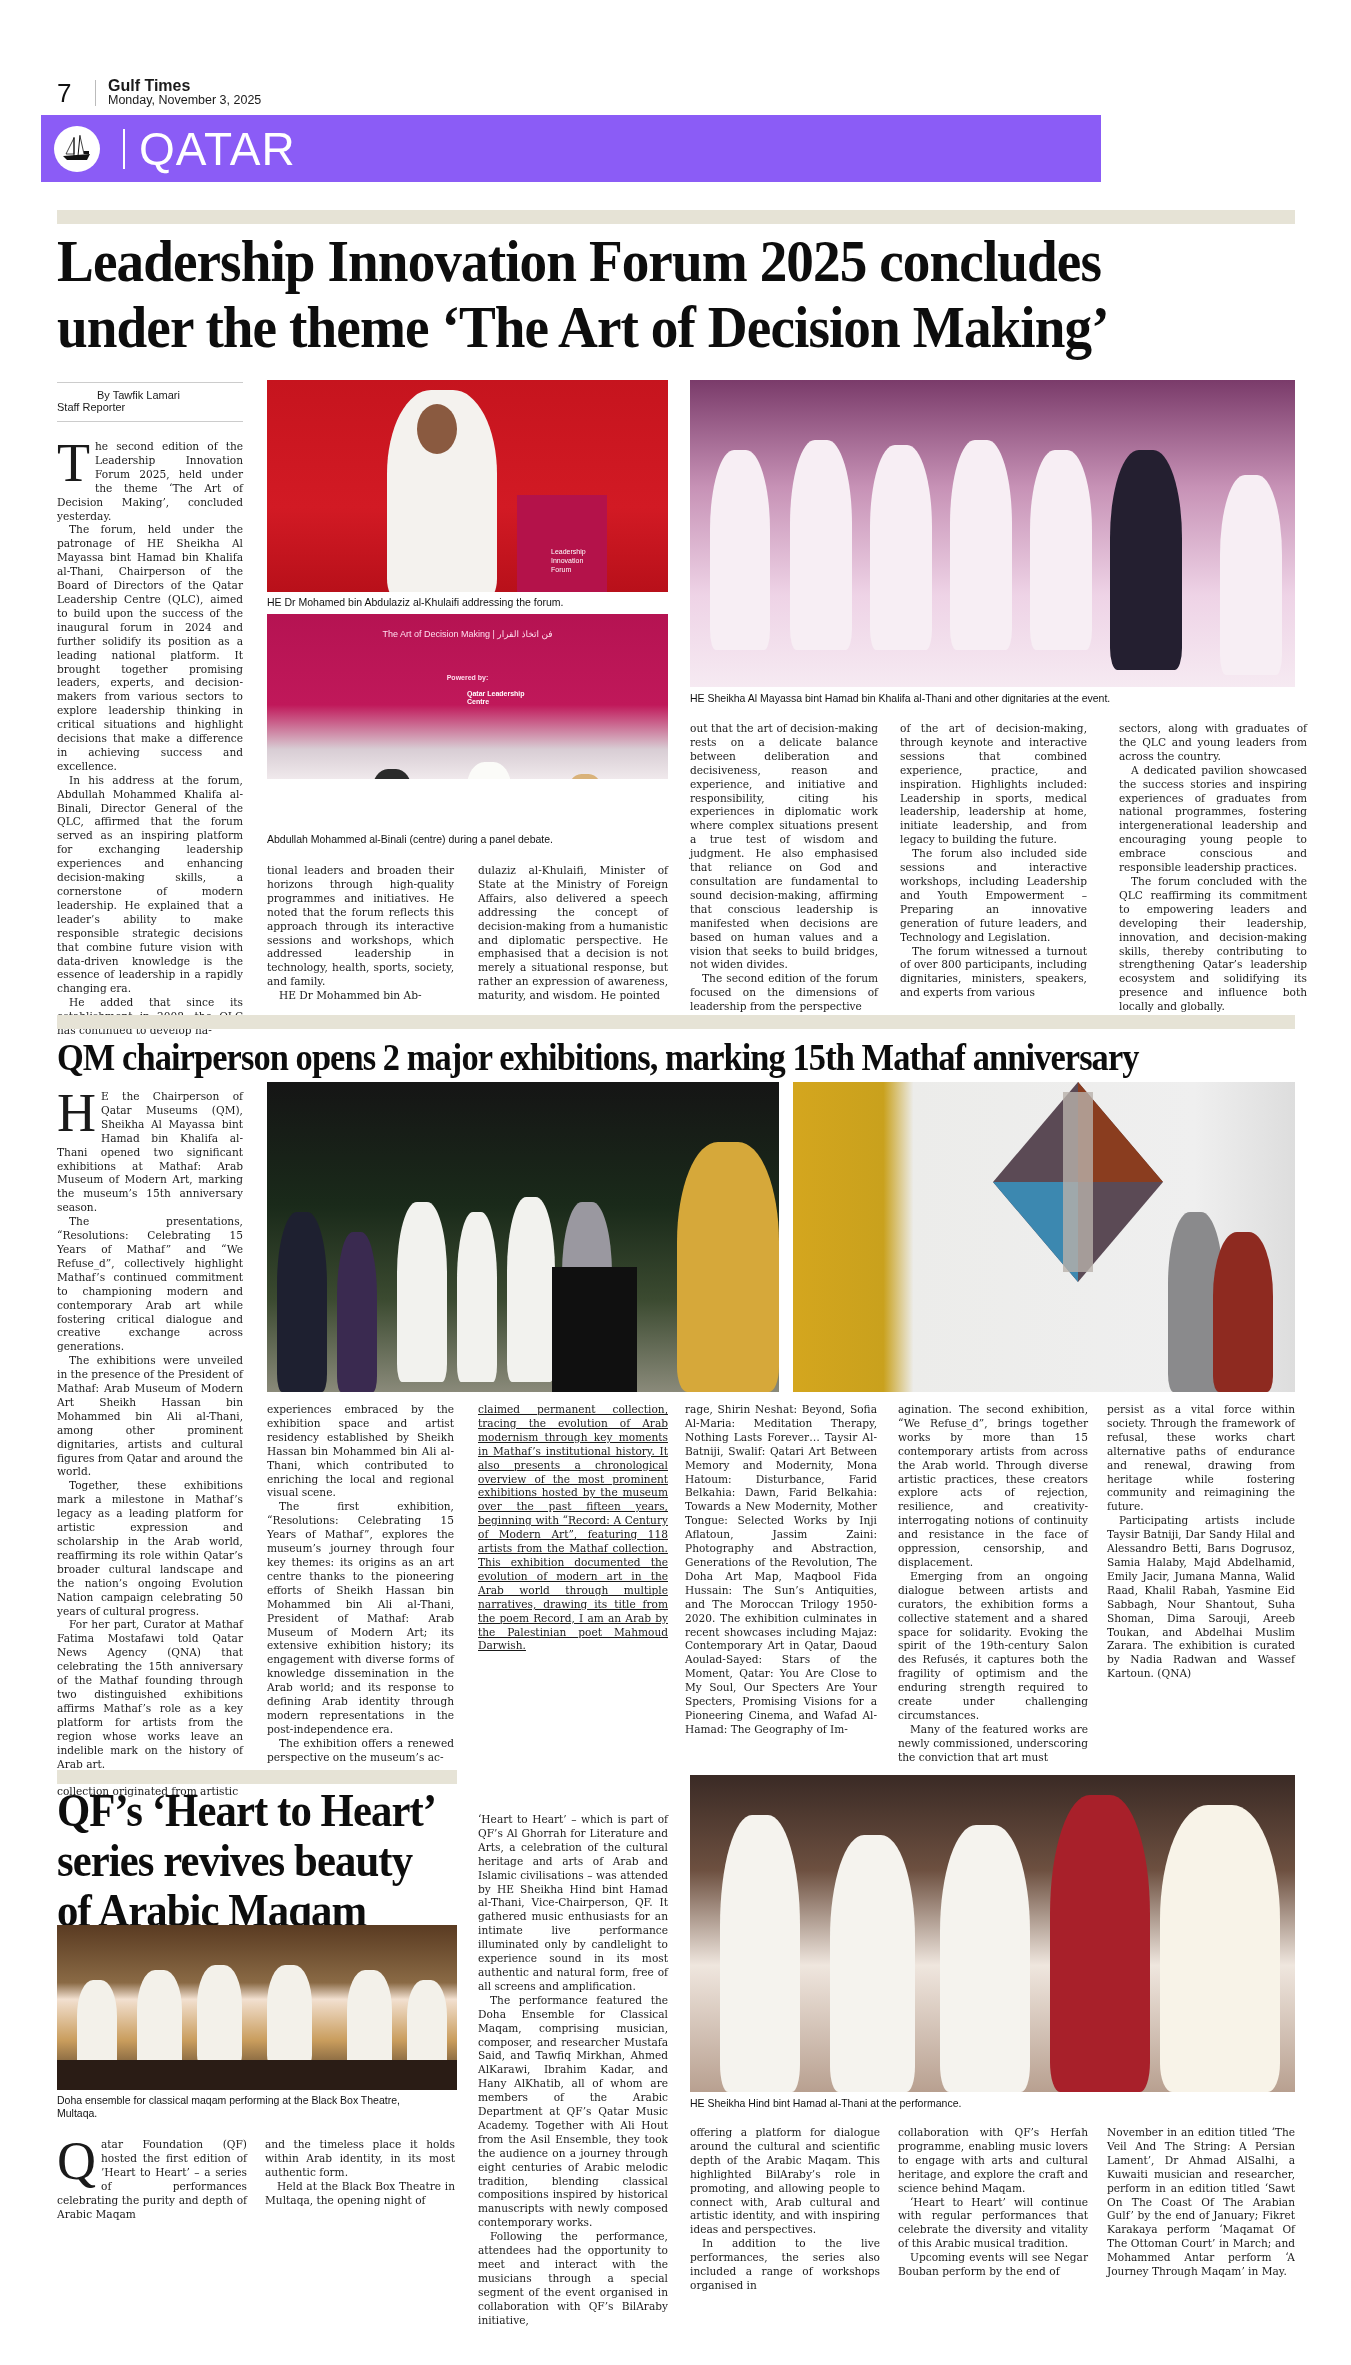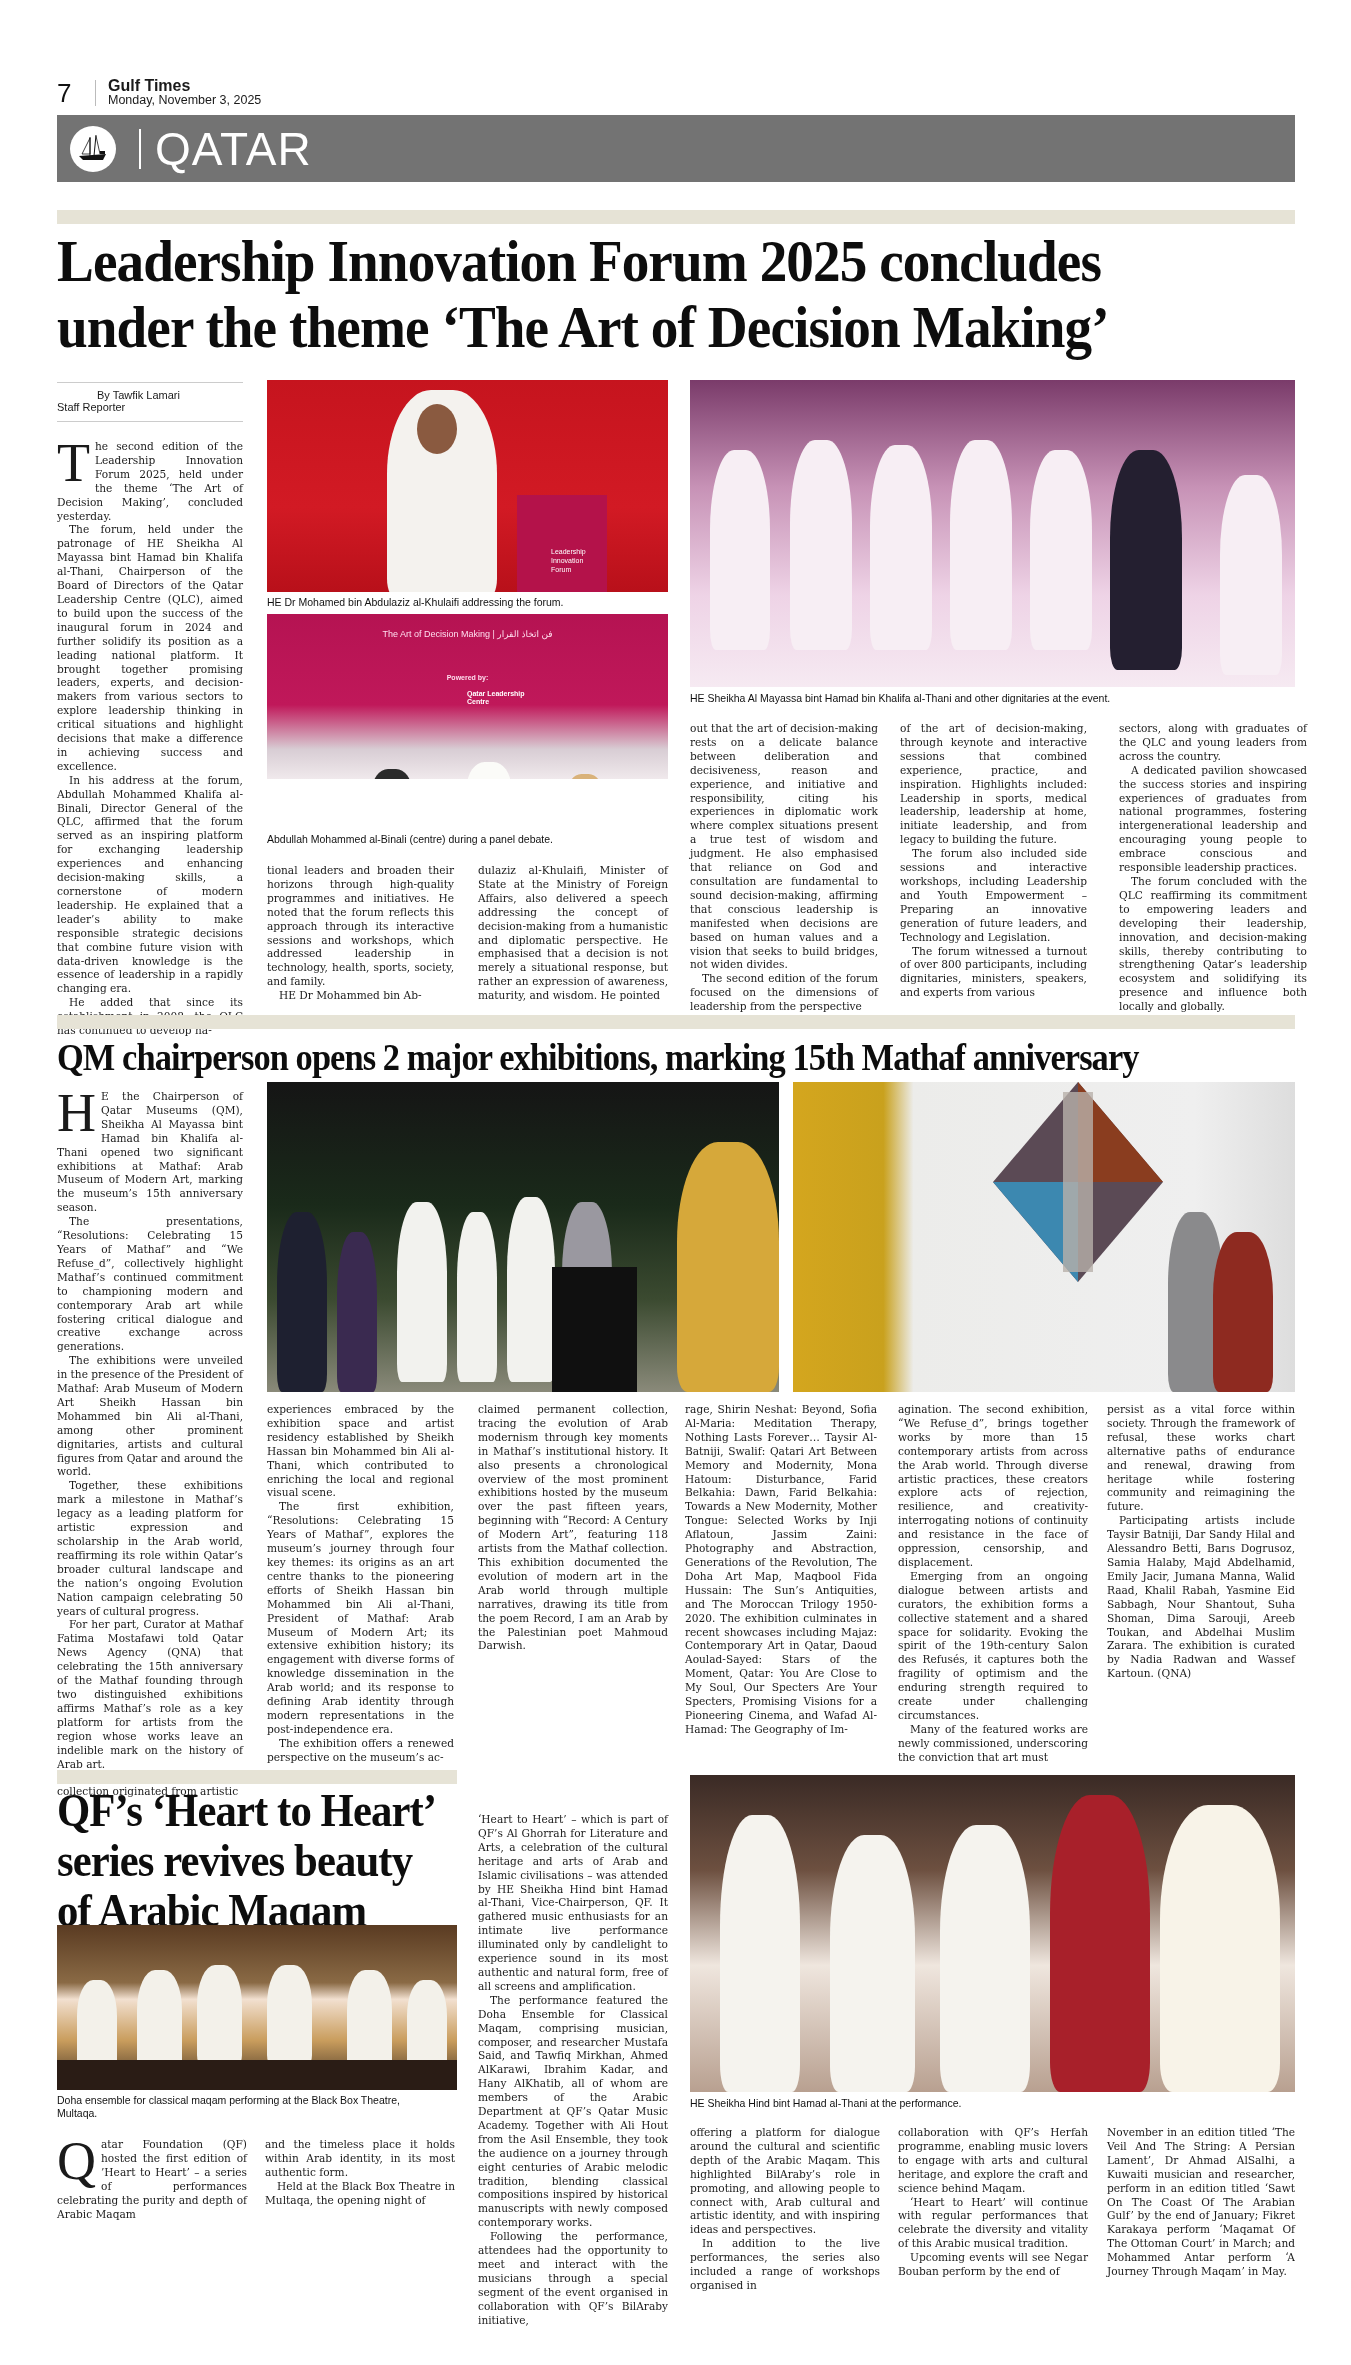--- a/index.html
+++ b/index.html
@@ -2,21 +2,21 @@
 <html><head>
 <meta charset="utf-8">
 <style>
   * { box-sizing: border-box; margin: 0; padding: 0; }
   body { width: 1351px; height: 2365px; background: #ffffff; position: relative; overflow: hidden; font-family: "DejaVu Serif", serif; color: #1a1a1a; }
   .abs { position: absolute; }
   .masthead-num { left: 57px; top: 78px; font-family: "Liberation Sans", sans-serif; font-size: 26px; font-weight: 400; color: #111; }
   .masthead-sep { left: 95px; top: 80px; width: 1px; height: 26px; background: #bbb; }
   .masthead-pub { left: 108px; top: 79px; font-family: "Liberation Sans", sans-serif; font-size: 16px; font-weight: 700; line-height: 13px; }
   .masthead-date { left: 108px; top: 93px; font-family: "Liberation Sans", sans-serif; font-size: 12.5px; line-height: 14px; }
-  .section-bar { left: 57px; top: 115px; width: 1238px; height: 67px; background: #737373; }
+  .section-bar { left: 41px; top: 115px; width: 1060px; height: 67px; background: #8b5cf6; }
   .logo-circle { position: absolute; left: 13px; top: 11px; width: 46px; height: 46px; border-radius: 50%; background: #fff; display: flex; align-items: center; justify-content: center; }
   .bar-sep { position: absolute; left: 82px; top: 14px; width: 2px; height: 40px; background: #fff; }
   .section-title { position: absolute; left: 98px; top: 6px; font-family: "Liberation Sans", sans-serif; font-size: 46px; font-weight: 300; color: #fff; letter-spacing: 1px; line-height: 56px; }
   .rule { background: #e6e3d6; height: 14px; left: 57px; width: 1238px; }
   .headline { font-family: "Liberation Serif", serif; font-weight: 700; color: #0d0d0d; letter-spacing: -1px; }
   .h1 { left: 57px; top: 228px; width: 1240px; font-size: 60px; line-height: 66px; transform: scaleX(0.92); transform-origin: left top; }
   .h2 { left: 57px; top: 1034px; width: 1280px; font-size: 38px; line-height: 46px; transform: scaleX(0.905); transform-origin: left top; }
   .h3 { left: 57px; top: 1786px; width: 420px; font-size: 46px; line-height: 50px; transform: scaleX(0.93); transform-origin: left top; }
   .byline { left: 57px; top: 382px; width: 186px; border-top: 1px solid #ccc; border-bottom: 1px solid #ccc; padding: 6px 0 8px; font-family: "Liberation Sans", sans-serif; }
   .byline .name { font-size: 11px; font-weight: 400; display: block; margin-left: 40px; }
@@ -157,21 +157,21 @@
   </svg>
   <div class="figure" style="left:375px; top:130px; width:55px; height:180px; background:#8a8a8c;"></div>
   <div class="figure" style="left:420px; top:150px; width:60px; height:160px; background:#8e2a20;"></div>
 </div>
 
 <div class="abs col" style="left:267px; top:1403px; width:187px;">
   <p class="first">experiences embraced by the exhibition space and artist residency established by Sheikh Hassan bin Mohammed bin Ali al-Thani, which contributed to enriching the local and regional visual scene.</p>
   <p>The first exhibition, “Resolutions: Celebrating 15 Years of Mathaf”, explores the museum’s journey through four key themes: its origins as an art centre thanks to the pioneering efforts of Sheikh Hassan bin Mohammed bin Ali al-Thani, President of Mathaf: Arab Museum of Modern Art; its extensive exhibition history; its engagement with diverse forms of knowledge dissemination in the Arab world; and its response to defining Arab identity through modern representations in the post-independence era.</p>
   <p>The exhibition offers a renewed perspective on the museum’s ac-</p>
 </div>
-<div class="abs col" style="left:478px; top:1403px; width:190px;">
+<div class="abs col" style="left:478px; top:1403px; width:190px;text-decoration:underline;">
   <p class="first">claimed permanent collection, tracing the evolution of Arab modernism through key moments in Mathaf’s institutional history. It also presents a chronological overview of the most prominent exhibitions hosted by the museum over the past fifteen years, beginning with “Record: A Century of Modern Art”, featuring 118 artists from the Mathaf collection. This exhibition documented the evolution of modern art in the Arab world through multiple narratives, drawing its title from the poem Record, I am an Arab by the Palestinian poet Mahmoud Darwish.</p>
 </div>
 <div class="abs col" style="left:685px; top:1403px; width:192px;">
   <p class="first">rage, Shirin Neshat: Beyond, Sofia Al-Maria: Meditation Therapy, Nothing Lasts Forever… Taysir Al-Batniji, Swalif: Qatari Art Between Memory and Modernity, Mona Hatoum: Disturbance, Farid Belkahia: Dawn, Farid Belkahia: Towards a New Modernity, Mother Tongue: Selected Works by Inji Aflatoun, Jassim Zaini: Photography and Abstraction, Generations of the Revolution, The Doha Art Map, Maqbool Fida Hussain: The Sun’s Antiquities, and The Moroccan Trilogy 1950-2020. The exhibition culminates in recent showcases including Majaz: Contemporary Art in Qatar, Daoud Aoulad-Sayed: Stars of the Moment, Qatar: You Are Close to My Soul, Our Specters Are Your Specters, Promising Visions for a Pioneering Cinema, and Wafad Al-Hamad: The Geography of Im-</p>
 </div>
 <div class="abs col" style="left:898px; top:1403px; width:190px;">
   <p class="first">agination. The second exhibition, “We Refuse_d”, brings together works by more than 15 contemporary artists from across the Arab world. Through diverse artistic practices, these creators explore acts of rejection, resilience, and creativity-interrogating notions of continuity and resistance in the face of oppression, censorship, and displacement.</p>
   <p>Emerging from an ongoing dialogue between artists and curators, the exhibition forms a collective statement and a shared space for solidarity. Evoking the spirit of the 19th-century Salon des Refusés, it captures both the fragility of optimism and the enduring strength required to create under challenging circumstances.</p>
   <p>Many of the featured works are newly commissioned, underscoring the conviction that art must</p>
 </div>

